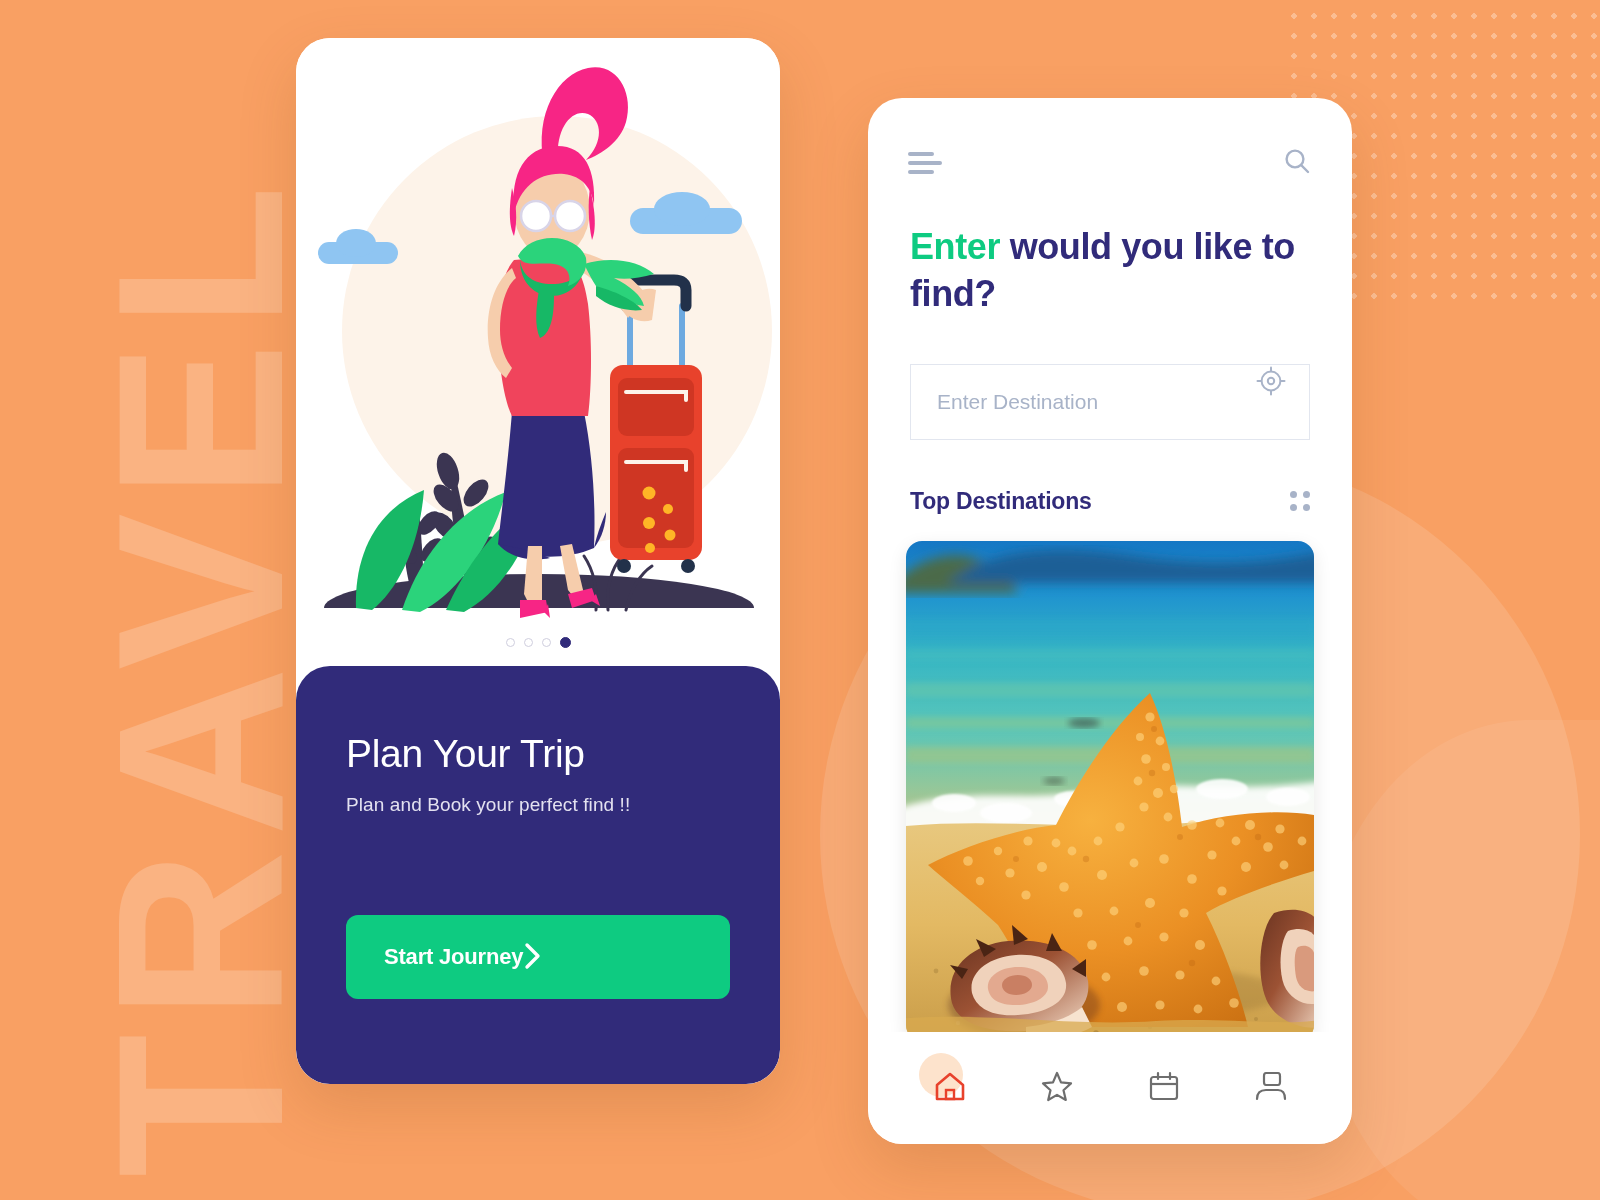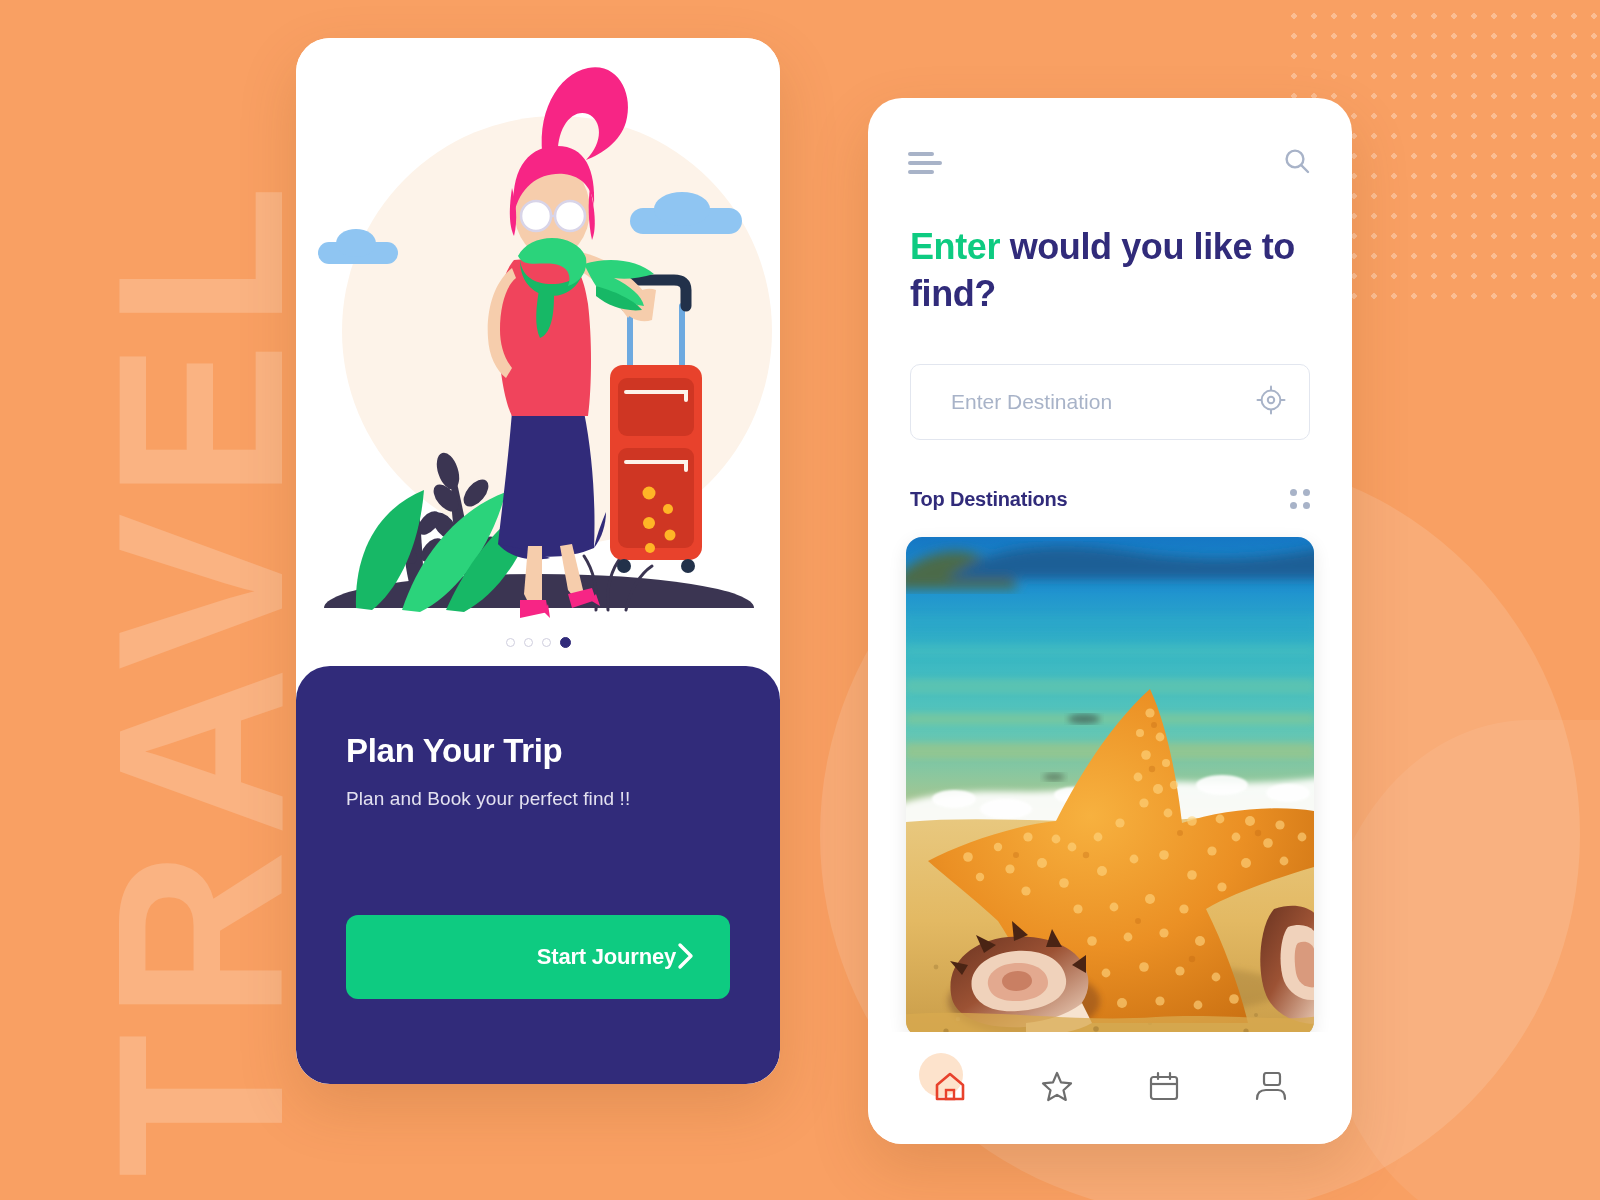--- a/index.html
+++ b/index.html
@@ -80,26 +80,26 @@
   }
   .pg-dot { width:9px; height:9px; border-radius:50%; border:1.4px solid #cfcede; background:#fff; }
   .pg-dot.active { background:#312b7a; border-color:#312b7a; width:11px; height:11px; }
 
   
   #navy-panel {
     position:absolute; left:0; bottom:0; width:100%; height:418px;
     background:#312b7a; border-radius:34px 34px 34px 34px;
     padding:66px 50px 0 50px;
   }
-  #plan-title { color:#fff; font-size:33px; font-weight:bold; letter-spacing:-0.3px; }
+  #plan-title { color:#fff; font-size:39px; font-weight:normal; letter-spacing:-0.3px; }
   #plan-sub { color:#e3e1f0; font-size:19px; margin-top:18px; letter-spacing:0.1px; }
   #start-btn {
     position:absolute; left:50px; bottom:85px; width:384px; height:84px;
     background:#0ecb81; border-radius:12px; border:none; cursor:pointer;
-    display:flex; align-items:center; justify-content:flex-end;
+    display:flex; align-items:center; justify-content:flex-start;
     padding:0 34px 0 38px;
   }
   #start-btn-label { color:#fff; font-size:22px; font-weight:bold; letter-spacing:-0.2px; }
 
   
   #r-topbar {
     display:flex; align-items:center; justify-content:space-between;
     padding:48px 40px 0 40px;
   }
   #hamburger { display:flex; flex-direction:column; gap:5px; cursor:pointer; width:34px; }
@@ -110,36 +110,36 @@
 
   #r-heading {
     padding:44px 42px 0 42px;
     font-size:36px; font-weight:bold; line-height:1.30;
     color:#312b7a; letter-spacing:-0.4px;
   }
   #r-heading .hl { color:#0ecb81; }
 
   #dest-field {
     margin:46px 42px 0 42px; height:76px;
-    border:1.6px solid #e2e6ef; border-radius:10px; background:#fff;
-    display:flex; align-items:center; justify-content:space-between;
-    padding:0 22px 0 40px; cursor:text;
+    border:1.6px solid #e2e6ef; border-radius:0; background:#fff;
+    display:flex; justify-content:space-between;
+    padding:0 22px 0 26px; cursor:text;
   }
   #dest-input {
     border:none; outline:none; background:transparent; flex:1;
     font-family:"Liberation Sans", sans-serif;
     font-size:21px; color:#312b7a;
   }
   #dest-input::placeholder { color:#a8b3c8; }
 
   #td-row {
     margin:48px 42px 0 42px;
     display:flex; align-items:center; justify-content:space-between;
   }
-  #td-title { font-size:20px; font-weight:bold; color:#312b7a; letter-spacing:-0.2px; }
+  #td-title { font-size:23px; font-weight:bold; color:#312b7a; letter-spacing:-0.2px; }
   #grid-icon { display:grid; grid-template-columns:repeat(2,7px); gap:6px; cursor:pointer; }
   #grid-icon span { width:7px; height:7px; border-radius:50%; background:#a8b3c8; }
 
   
   #dest-card {
     margin:26px 38px 0 38px; height:500px;
     border-radius:16px; overflow:hidden; position:relative; cursor:pointer;
     box-shadow:0 6px 18px rgba(40,30,10,0.10);
   }
   #dest-card svg { display:block; width:100%; height:100%; }

